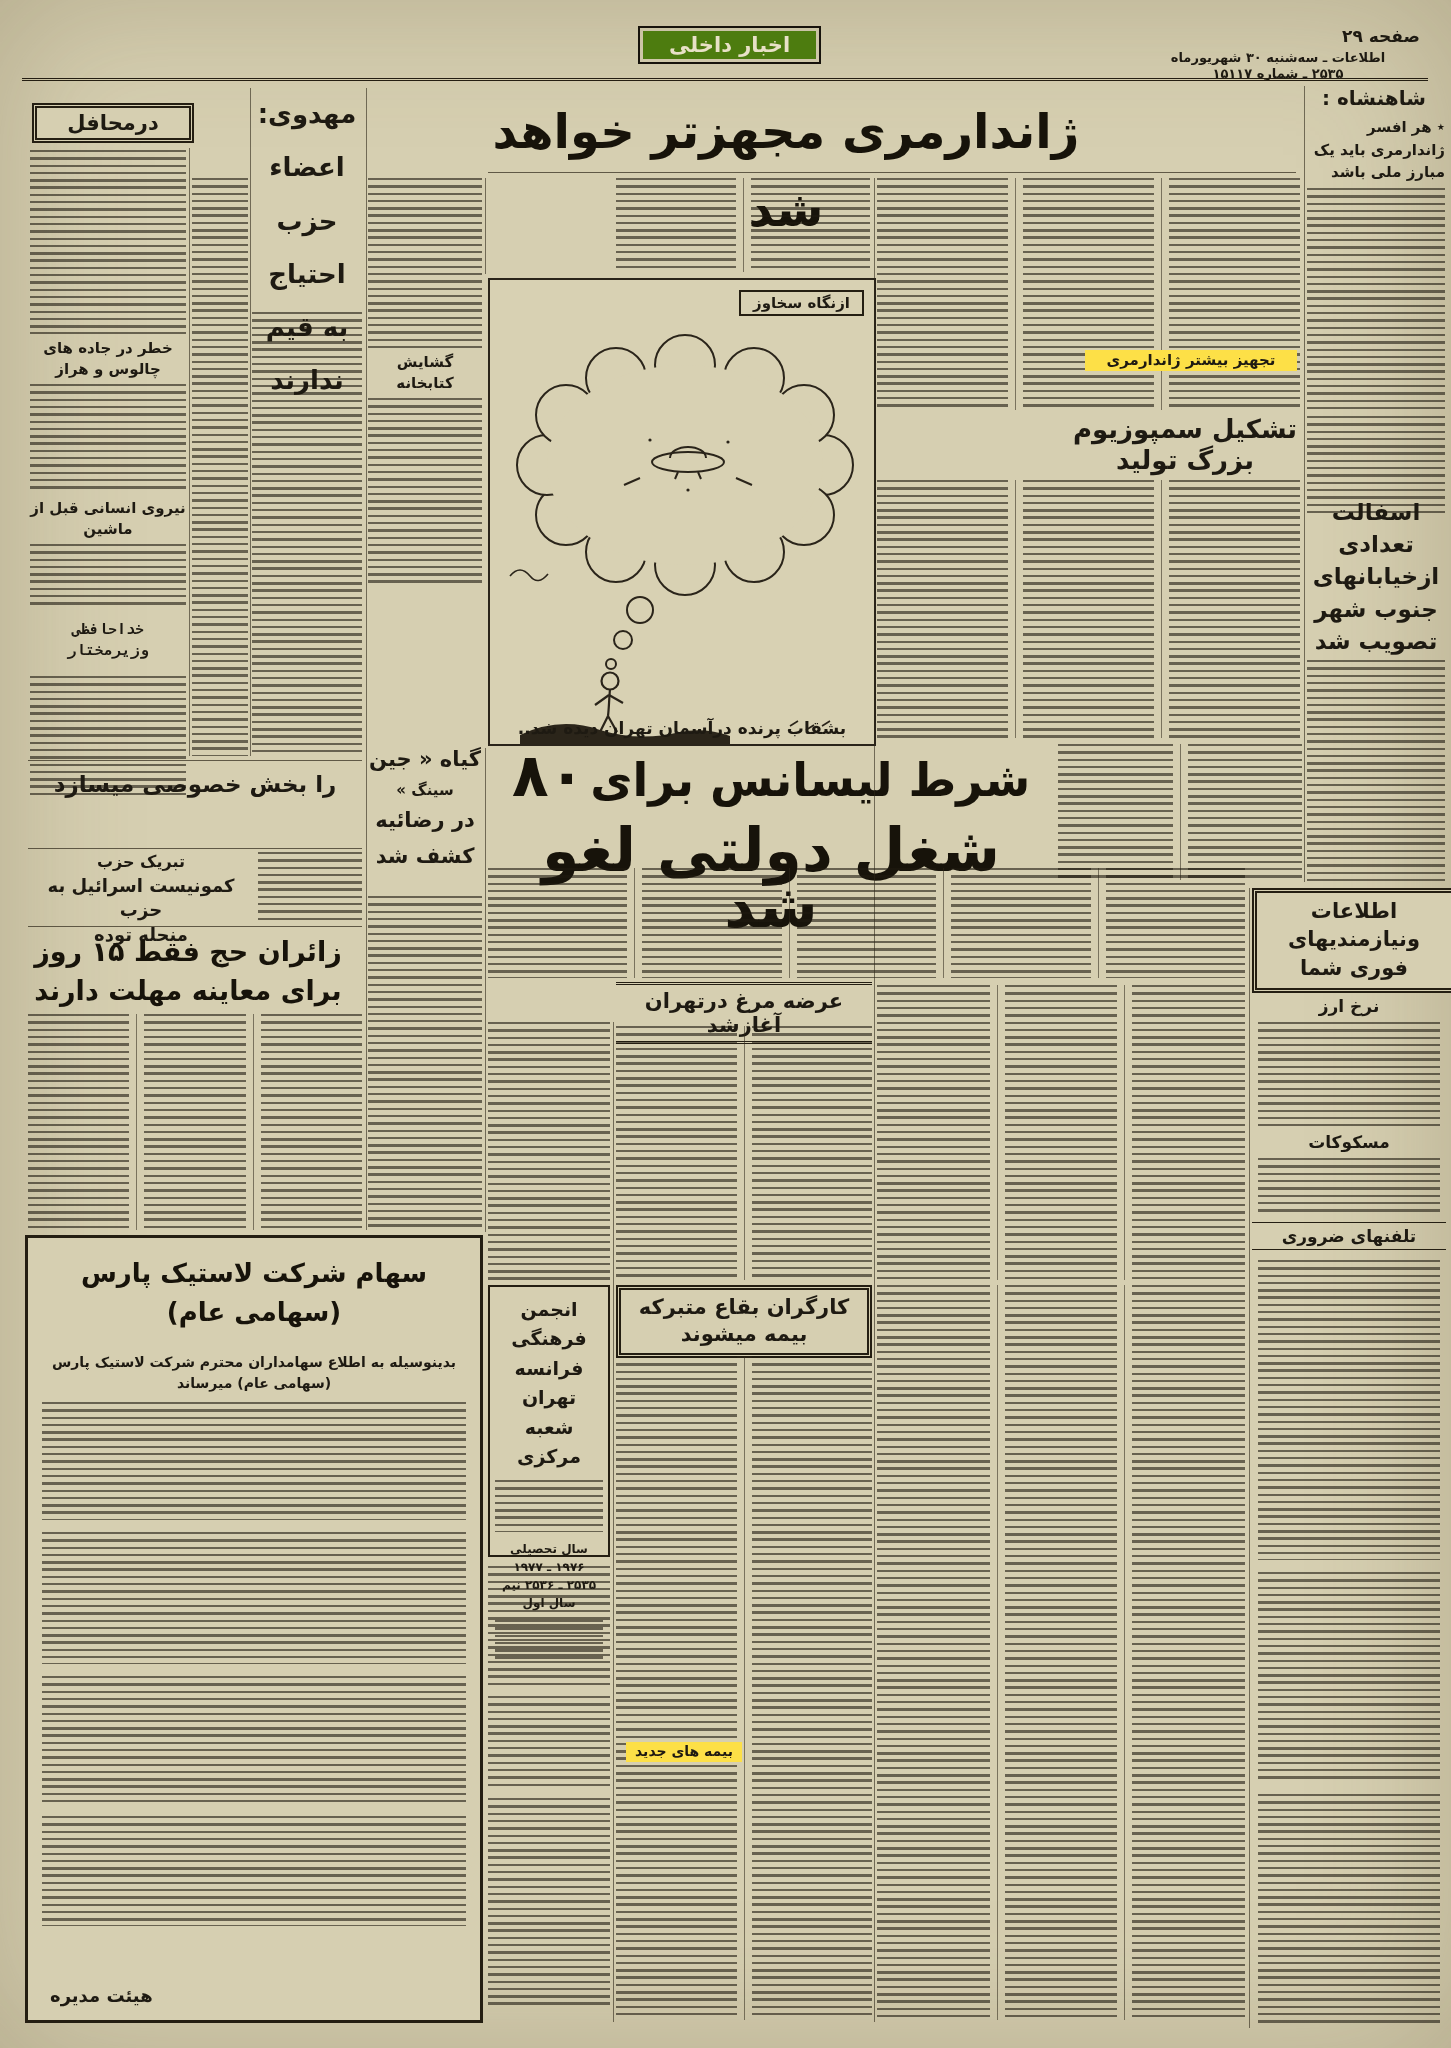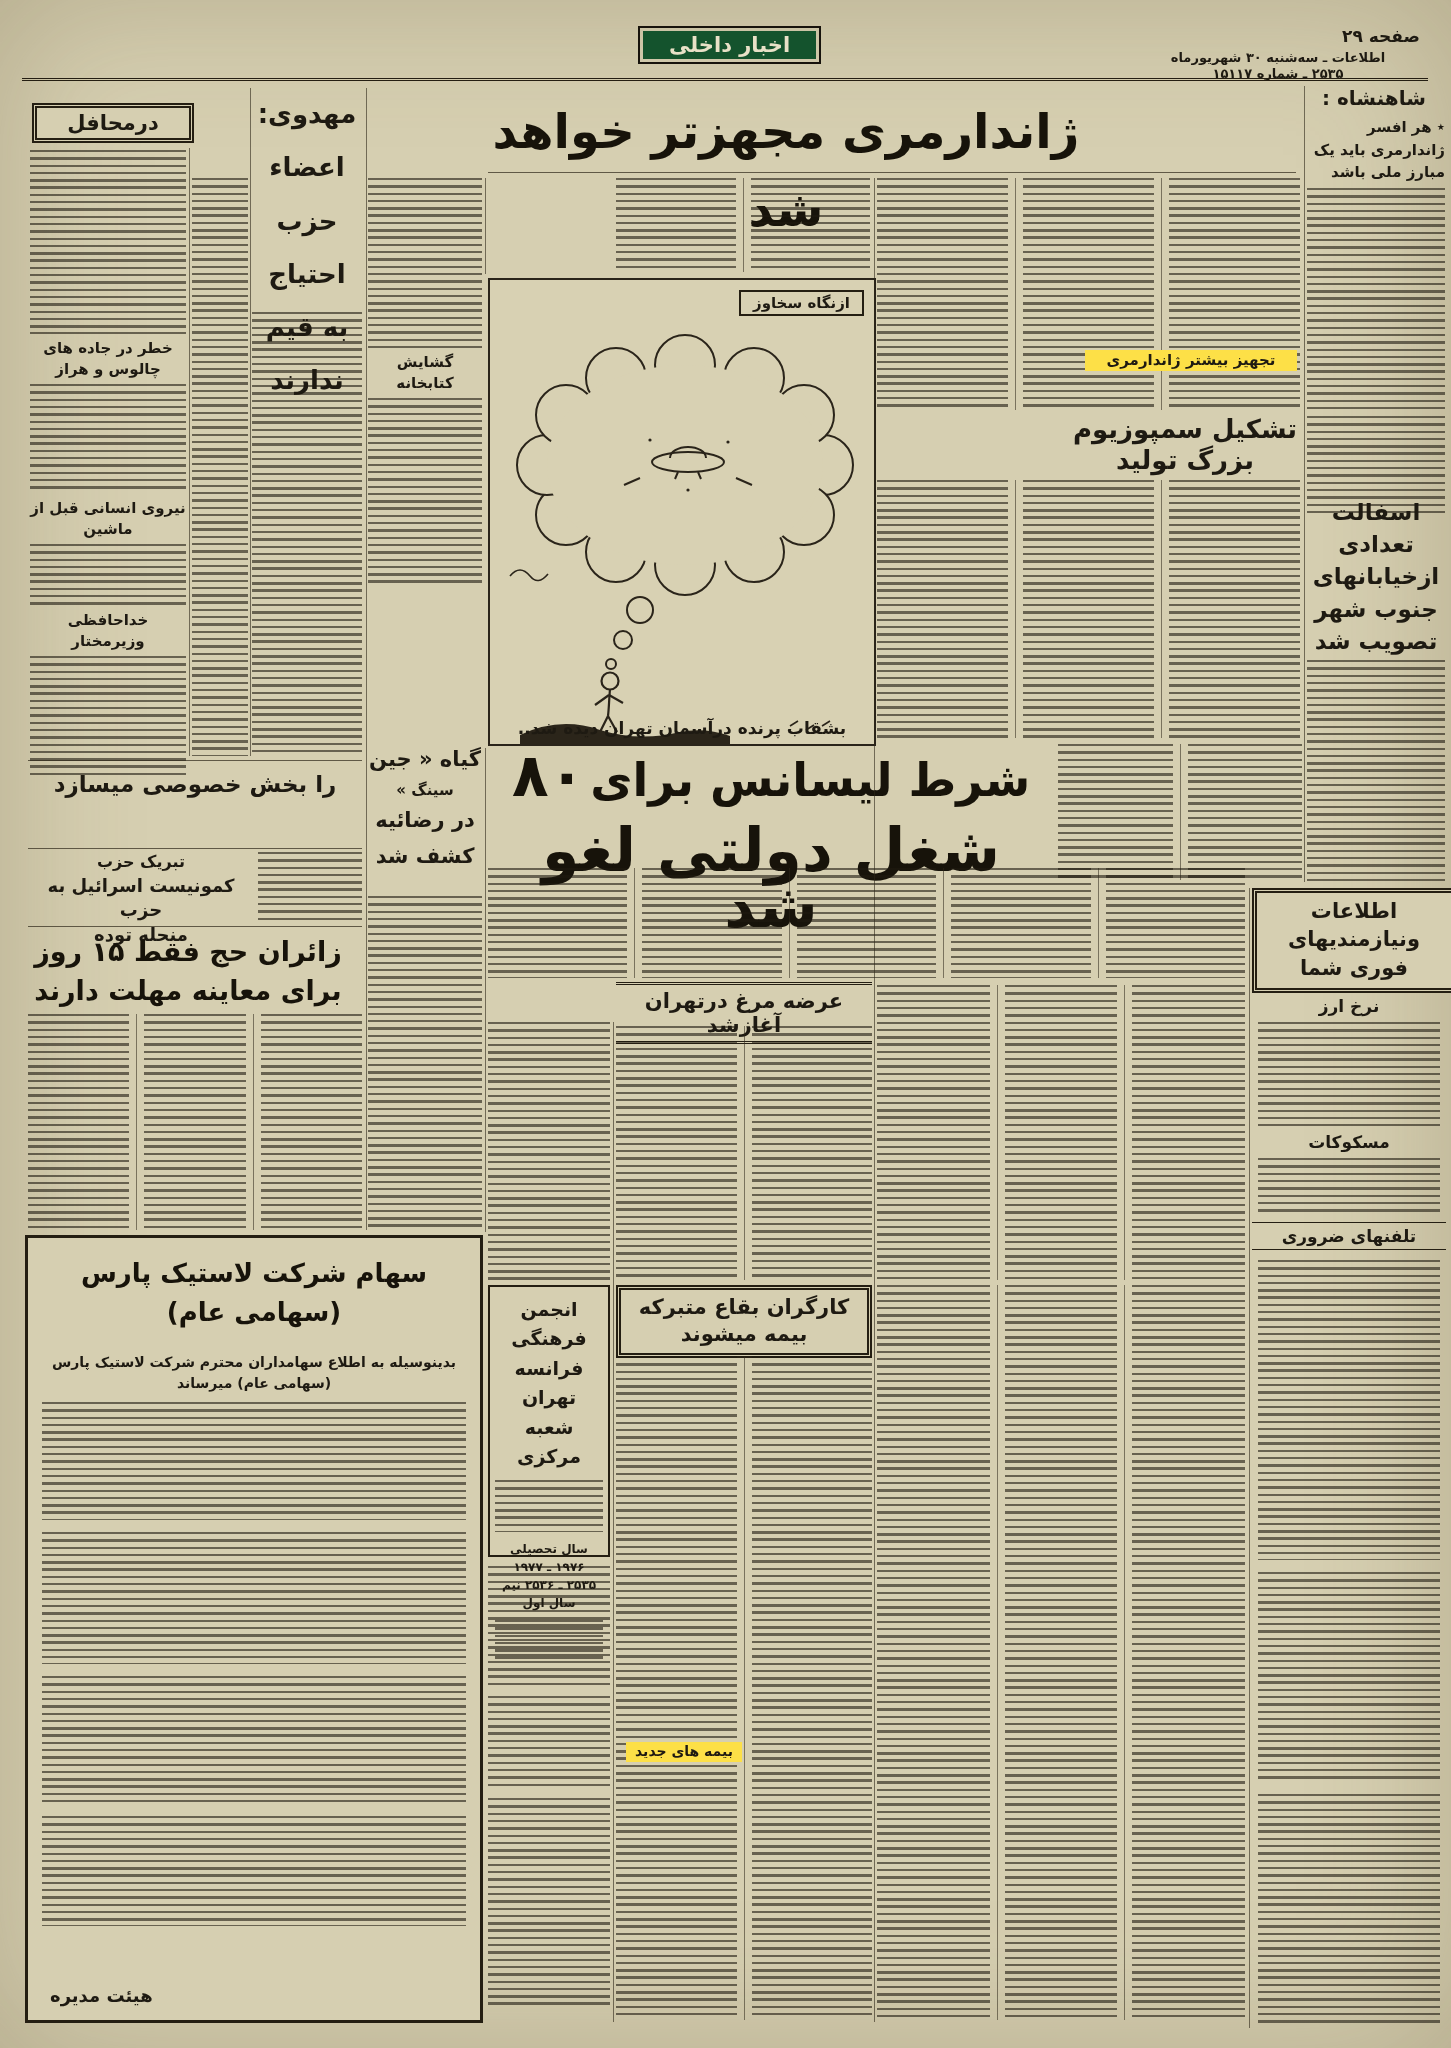--- a/index.html
+++ b/index.html
@@ -26,21 +26,21 @@
 </head>
 <body>
 
 <div class="page">
 
   <div class="abs b" style="left:1330px;top:26px;width:102px;font-size:17px;text-align:center;">صفحه ۲۹</div>
   <div class="abs b" style="left:1128px;top:50px;width:300px;font-size:13px;text-align:center;">اطلاعات ـ سه‌شنبه ۳۰ شهریورماه</div>
   <div class="abs b" style="left:1128px;top:66px;width:300px;font-size:13px;text-align:center;">۲۵۳۵ ـ شماره ۱۵۱۱۷</div>
 
   <div class="abs" style="left:638px;top:26px;border:2px solid #17130c;padding:3px;">
-    <div class="ctr b" style="background:#14532d;color:#e8e1c7;font-size:21px;padding:2px 26px;">اخبار داخلی</div>
+    <div class="ctr b" style="background:#4d7c0f;color:#e8e1c7;font-size:21px;padding:2px 26px;">اخبار داخلی</div>
   </div>
 
   <div class="hr2" style="left:22px;top:78px;width:1406px;"></div>
 
   <div class="abs b ctr" style="left:1302px;top:86px;width:144px;font-size:20px;">شاهنشاه :</div>
   <div class="abs b" style="left:1307px;top:116px;width:138px;font-size:15px;line-height:1.5;text-align:right;">٭ هر افسر ژاندارمری باید یک مبارز ملی باشد</div>
   <div class="abs sim" style="left:1307px;top:188px;width:138px;height:222px;"></div>
 
   <div class="abs b ctr ink" style="left:480px;top:92px;width:612px;height:78px;font-size:48px;line-height:78px;">ژاندارمری مجهزتر خواهد شد</div>
   <div class="hr" style="left:488px;top:172px;width:808px;"></div>
@@ -76,21 +76,21 @@
   <div class="abs sim" style="left:252px;top:312px;width:110px;height:444px;"></div>
   <div class="abs sim" style="left:192px;top:178px;width:56px;height:578px;"></div>
 
   <div class="abs boxdbl ctr b" style="left:32px;top:103px;width:152px;font-size:21px;padding:3px 0;">درمحافل</div>
   <div class="abs" style="left:30px;top:150px;width:156px;">
     <div class="sim" style="height:184px;"></div>
     <div class="sub" style="margin:4px 0;">خطر در جاده های چالوس و هراز</div>
     <div class="sim" style="height:110px;"></div>
     <div class="sub" style="margin:4px 0;">نیروی انسانی قبل از ماشین</div>
     <div class="sim" style="height:62px;"></div>
-    <div class="sub" style="margin:4px 0;">خداحافظی وزیرمختار</div>
+    <div class="sub" style="margin:14px 0;font-family:Liberation Mono, monospace;">خداحافظی وزیرمختار</div>
     <div class="sim" style="height:120px;"></div>
   </div>
 
   <div class="abs" style="left:368px;top:178px;width:114px;">
     <div class="sim" style="height:170px;"></div>
     <div class="sub" style="margin:4px 0;">گشایش کتابخانه</div>
     <div class="sim" style="height:190px;"></div>
   </div>
 
 

